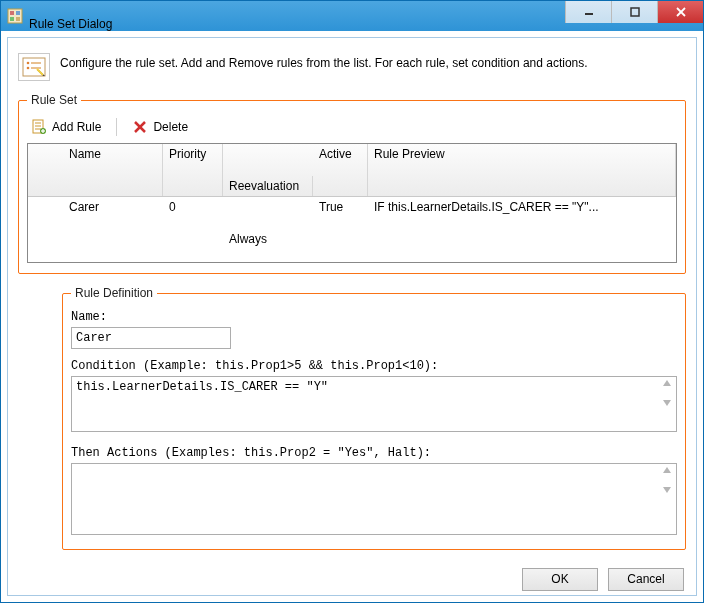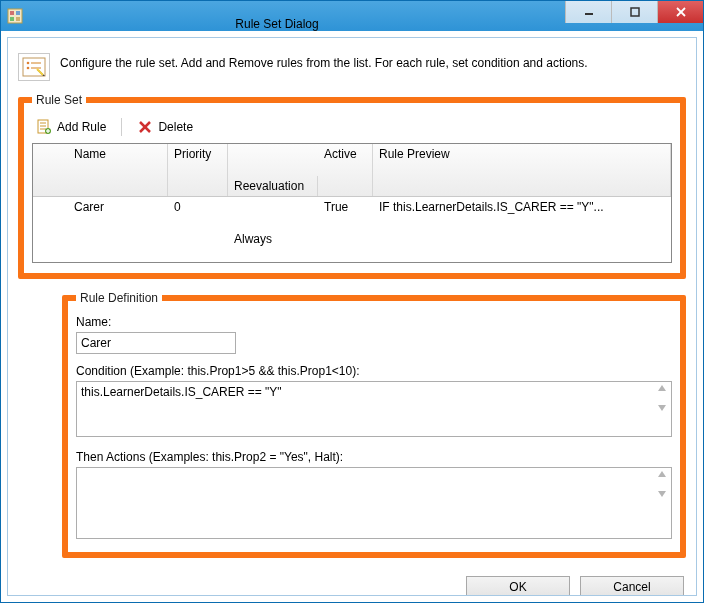--- a/index.html
+++ b/index.html
@@ -28,21 +28,21 @@
     color: #000;
     font-size: 12px;
   }
   .titlebar .app-icon {
     width: 16px; height: 16px;
     margin: 0 6px;
     display: flex; align-items: center; justify-content: center;
   }
   .titlebar .title {
     flex: 1;
-    text-align: center;
+    text-align: left;
     color: #000;
     padding-right: 40px;
     margin-top: 15px;
   }
   .win-controls { display: flex; height: 100%; }
   .win-btn {
     width: 46px; height: 22px;
     display: flex; align-items: center; justify-content: center;
     background: #ddd;
     margin-top: 0;
@@ -70,21 +70,21 @@
   }
   .config-row .cfg-icon {
     width: 32px; height: 28px;
     flex: none;
     border: 1px solid #c9c9c9;
     background: #fff;
     display: flex; align-items: center; justify-content: center;
   }
   .config-row .cfg-text { padding-top: 3px; }
   fieldset.group {
-    border: 6px solid #f97316;
+    border: 1px solid #f97316;
     border-radius: 2px;
     margin: 0 0 12px 0;
     padding: 8px 8px 10px 8px;
   }
   fieldset.group > legend {
     font-size: 12px;
     padding: 0 4px;
     color: #222;
   }
   .toolbar {
@@ -159,31 +159,31 @@
     color: #9a9a9a;
   }
   .spin svg { display:block; }
   .footer {
     display: flex;
     justify-content: flex-end;
     gap: 10px;
     padding: 6px 2px 2px 2px;
   }
   .btn {
-    width: 104px;
+    width: 76px;
     height: 23px;
     border: 1px solid #a8a8a8;
     background: linear-gradient(#f3f3f3,#e4e4e4);
     font-family: inherit;
     font-size: 12px;
     cursor: default;
     text-align: center;
     line-height: 21px;
   }
-  .ruledef-inner { display:flex; flex-direction:column; }
+  .ruledef-inner { display:flex; flex-direction:column;font-family:Liberation Mono, monospace; }
 </style>
 </head>
 <body>
 
 <div class="window">
 
   <div class="titlebar">
     <div class="app-icon">
       <svg width="16" height="16" viewBox="0 0 16 16">
         <rect x="1" y="1" width="14" height="14" fill="#f2e7c8" stroke="#b79d4a"></rect>

